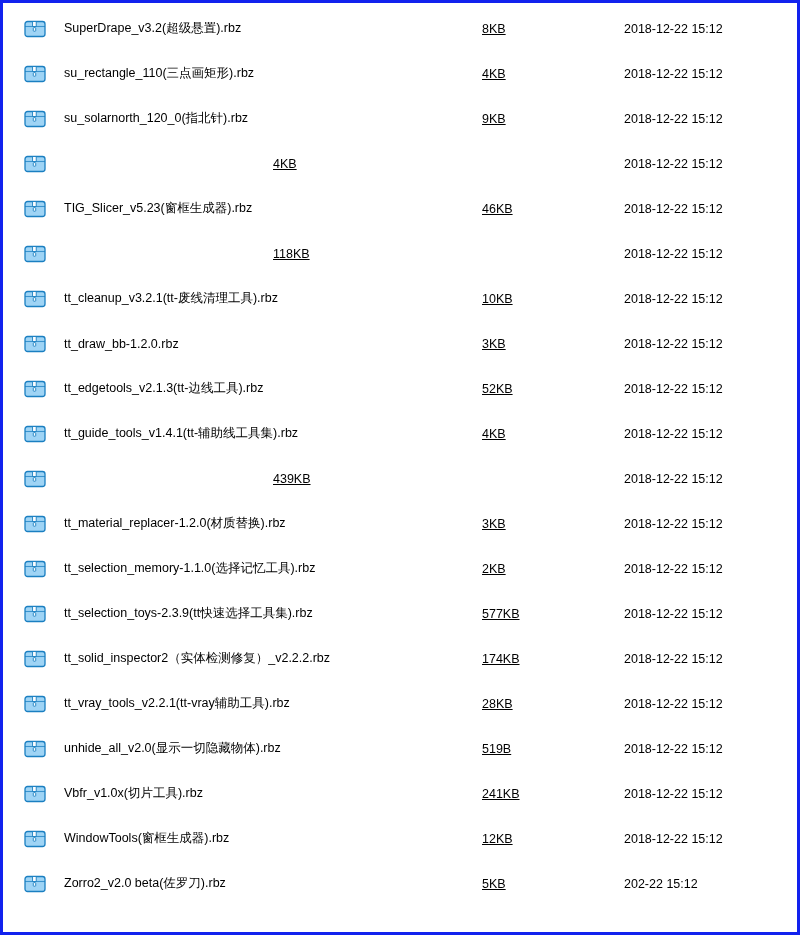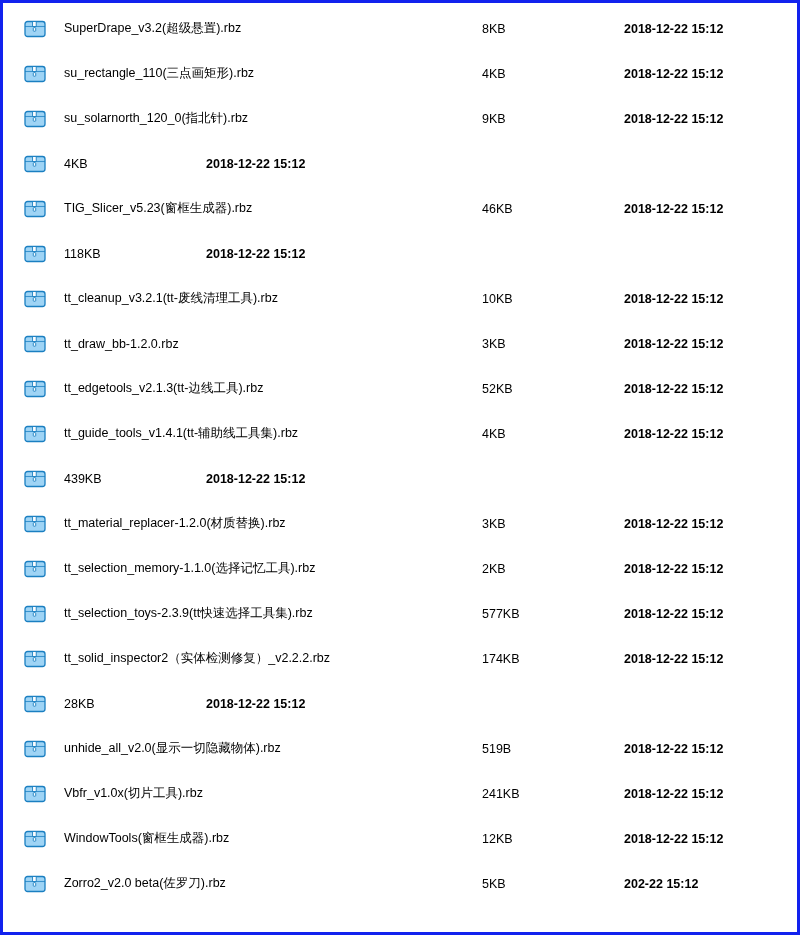--- a/index.html
+++ b/index.html
@@ -31,20 +31,21 @@
     right: 3px;
     bottom: 3px;
     overflow: hidden;
   }
   .file-row {
     position: relative;
     height: 45px;
     display: flex;
     align-items: center;
     box-sizing: border-box;
+    justify-content: space-between;
   }
   .cell-icon {
     width: 58px;
     min-width: 58px;
     display: flex;
     align-items: center;
     justify-content: center;
   }
   .rbz-icon {
     width: 22px;
@@ -59,27 +60,27 @@
     white-space: nowrap;
     overflow: hidden;
     text-overflow: ellipsis;
     padding-right: 8px;
   }
   .cell-size {
     width: 142px;
     min-width: 142px;
     font-size: 12.5px;
     color: #000000;
+    text-decoration: underline;
   }
   .cell-date {
     width: 170px;
     min-width: 170px;
     font-size: 12.5px;
     color: #000000;
-    font-weight: bold;
   }
 </style>
 </head>
 <body>
 
 <div id="file-browser">
   <div class="file-list" id="file-list">
       <div class="file-row">
         <div class="cell-icon">
           <span class="rbz-icon"><svg width="22" height="20" viewBox="0 0 22 20" xmlns="http://www.w3.org/2000/svg">
@@ -274,20 +275,21 @@
       </div>
       <div class="file-row">
         <div class="cell-icon">
           <span class="rbz-icon"><svg width="22" height="20" viewBox="0 0 22 20" xmlns="http://www.w3.org/2000/svg">
               <rect x="1" y="2.5" width="20" height="15" rx="2.5" fill="#9fd4f5" stroke="#1a7fc1" stroke-width="1.3"></rect>
               <path d="M1 7.5 h20" stroke="#1a7fc1" stroke-width="1.1" opacity="0.75"></path>
               <rect x="8.6" y="2.5" width="3.6" height="5" fill="#ffffff" stroke="#1a7fc1" stroke-width="0.9"></rect>
               <rect x="9.3" y="8.6" width="2.4" height="3.6" rx="0.6" fill="#ffffff" stroke="#1a7fc1" stroke-width="0.9"></rect>
             </svg></span>
         </div>
+        <div class="cell-name">tt_vray_tools_v2.2.1(tt-vray辅助工具).rbz</div>
         <div class="cell-size">28KB</div>
         <div class="cell-date">2018-12-22 15:12</div>
       </div>
       <div class="file-row">
         <div class="cell-icon">
           <span class="rbz-icon"><svg width="22" height="20" viewBox="0 0 22 20" xmlns="http://www.w3.org/2000/svg">
               <rect x="1" y="2.5" width="20" height="15" rx="2.5" fill="#9fd4f5" stroke="#1a7fc1" stroke-width="1.3"></rect>
               <path d="M1 7.5 h20" stroke="#1a7fc1" stroke-width="1.1" opacity="0.75"></path>
               <rect x="8.6" y="2.5" width="3.6" height="5" fill="#ffffff" stroke="#1a7fc1" stroke-width="0.9"></rect>
               <rect x="9.3" y="8.6" width="2.4" height="3.6" rx="0.6" fill="#ffffff" stroke="#1a7fc1" stroke-width="0.9"></rect>

